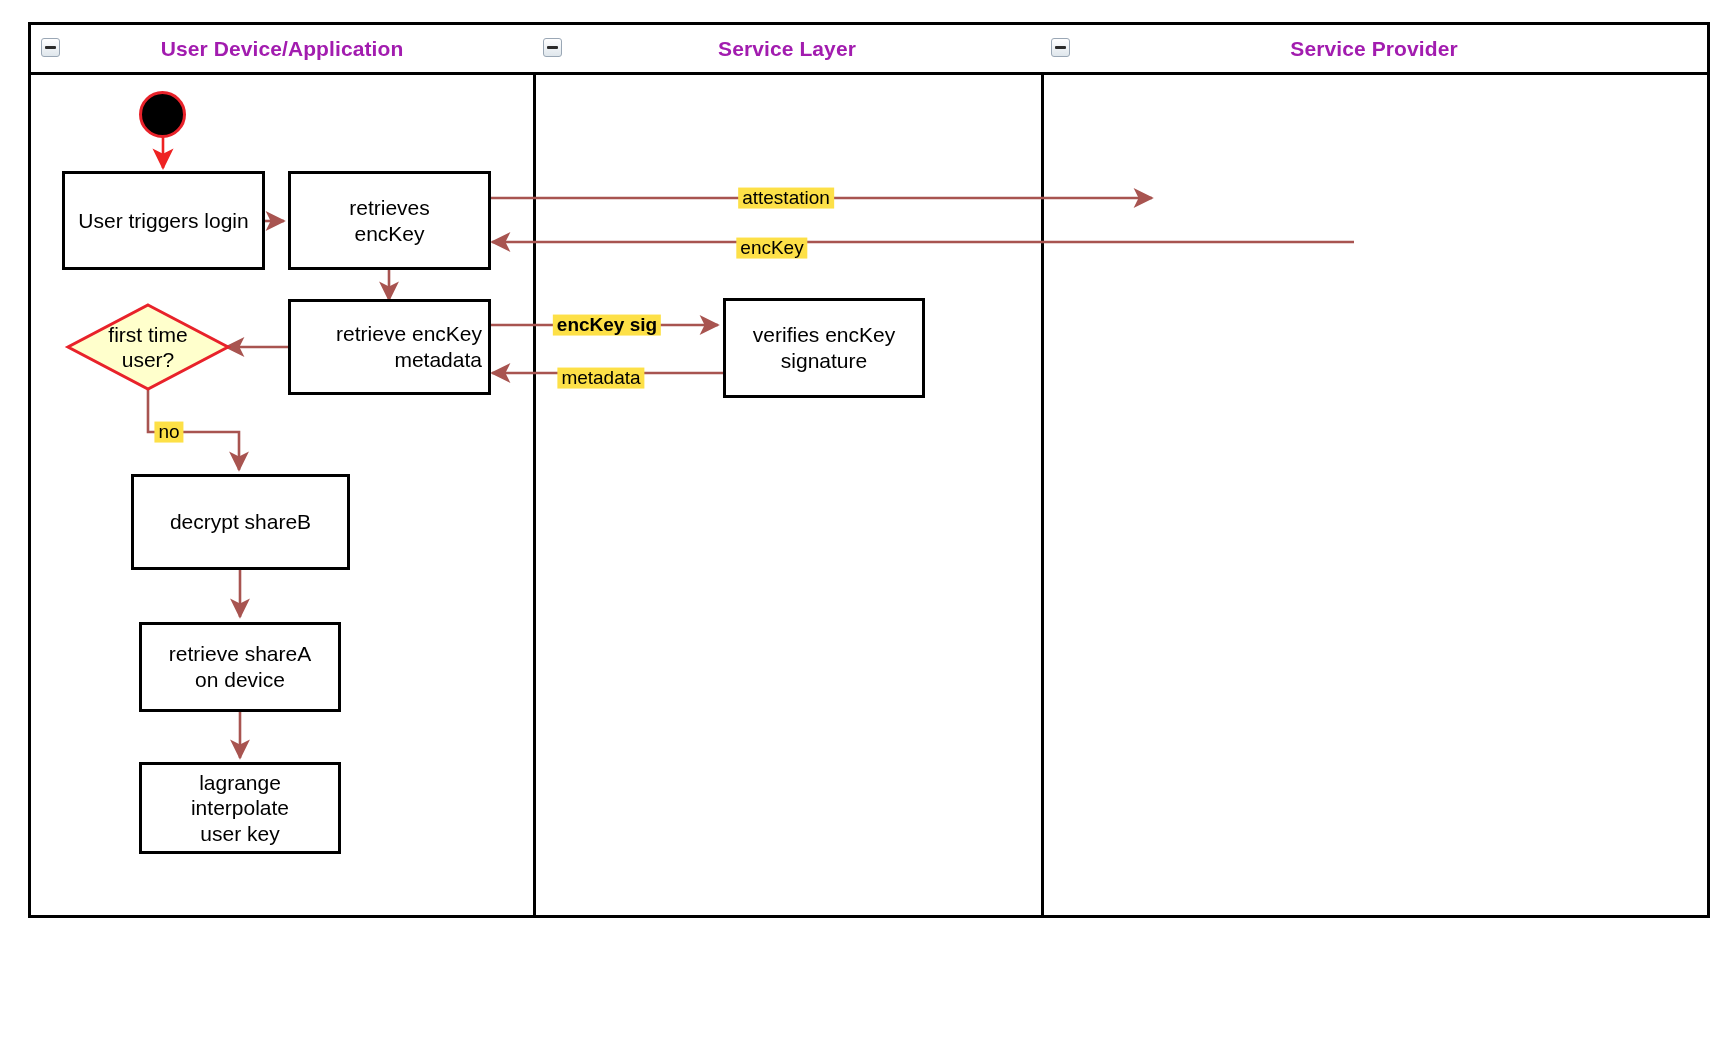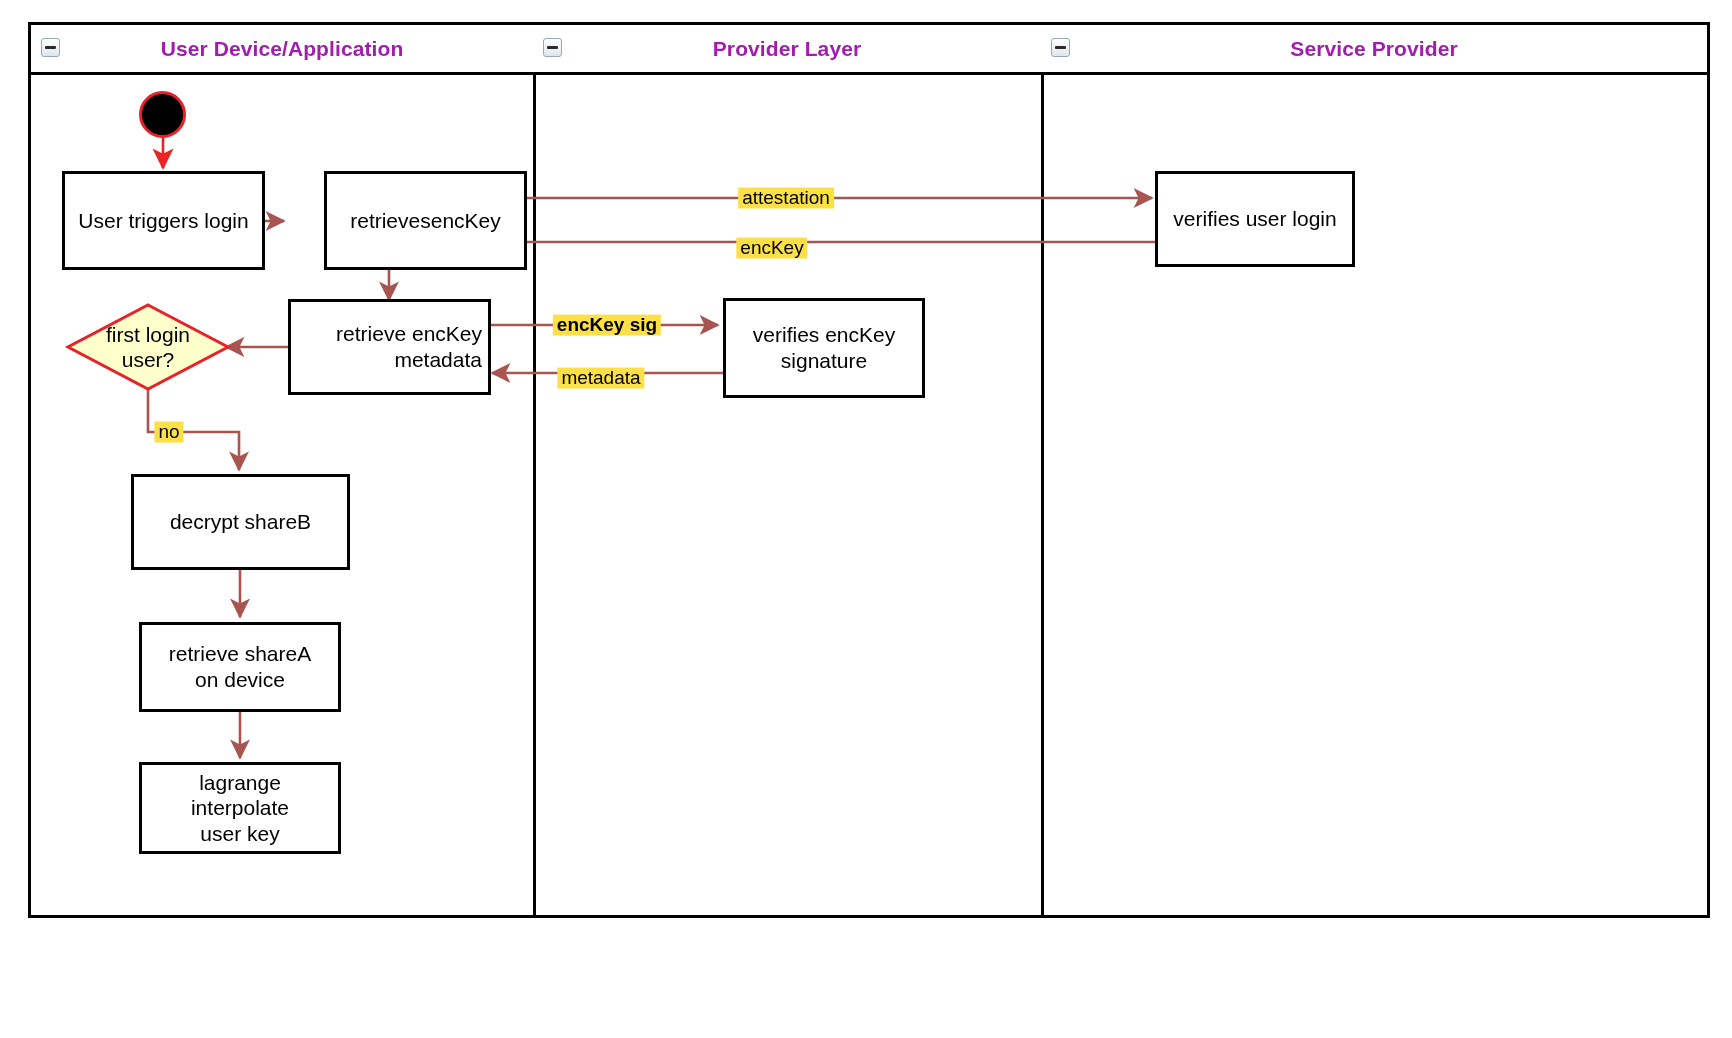--- a/index.html
+++ b/index.html
@@ -54,21 +54,21 @@
     <div class="lane-head" style="left:0px;width:502px;">
       <span class="collapse-icon">
           <i></i>
         </span>
       <span class="lane-title">User Device/Application</span>
     </div>
     <div class="lane-head" style="left:502px;width:508px;">
       <span class="collapse-icon">
           <i></i>
         </span>
-      <span class="lane-title">Provider Layer</span>
+      <span class="lane-title">Service Layer</span>
     </div>
     <div class="lane-head" style="left:1010px;width:666px;">
       <span class="collapse-icon">
           <i></i>
         </span>
       <span class="lane-title">Service Provider</span>
     </div>
   </div>
 
   <svg id="wires">
@@ -112,37 +112,37 @@
   <span class="edge-label" style="left:607px;top:325px;font-weight:bold;">encKey sig</span>
   <span class="edge-label" style="left:601px;top:378px;">metadata</span>
   <span class="edge-label" style="left:169px;top:432px;">no</span>
 
   <div class="start-node" style="left:139px;top:91px;width:47px;height:47px;"></div>
 
   <div class="node" style="left:62px;top:171px;width:203px;height:99px;">
     <span>User triggers login</span>
   </div>
 
-  <div class="node" style="left:288px;top:171px;width:203px;height:99px;margin-left:36px;">
+  <div class="node" style="left:288px;top:171px;width:203px;height:99px;flex-direction:column;">
     <span>retrieves</span>
     <span>encKey</span>
   </div>
 
   <div class="node" style="left:288px;top:299px;width:203px;height:96px;flex-direction:column;align-items:flex-end;">
     <span>retrieve encKey</span>
     <span>metadata</span>
   </div>
 
   <div class="diamond" style="left:66px;top:303px;width:164px;height:88px;">
     <svg width="164" height="88" viewBox="0 0 164 88">
       <polygon points="82,2 162,44 82,86 2,44" fill="#ffffcc" stroke="#e8222a" stroke-width="3"></polygon>
     </svg>
     <div class="dlabel">
       <div>
-        <div>first login</div>
+        <div>first time</div>
         <div>user?</div>
       </div>
     </div>
   </div>
 
   <div class="node" style="left:131px;top:474px;width:219px;height:96px;">
     <span>decrypt shareB</span>
   </div>
 
   <div class="node" style="left:139px;top:622px;width:202px;height:90px;flex-direction:column;">
@@ -153,17 +153,14 @@
   <div class="node" style="left:139px;top:762px;width:202px;height:92px;flex-direction:column;">
     <span>lagrange interpolate</span>
     <span>user key</span>
   </div>
 
   <div class="node" style="left:723px;top:298px;width:202px;height:100px;flex-direction:column;">
     <span>verifies encKey</span>
     <span>signature</span>
   </div>
 
-  <div class="node" style="left:1155px;top:171px;width:200px;height:96px;">
-    <span>verifies user login</span>
-  </div>
 
 </div>
 
 </body></html>

